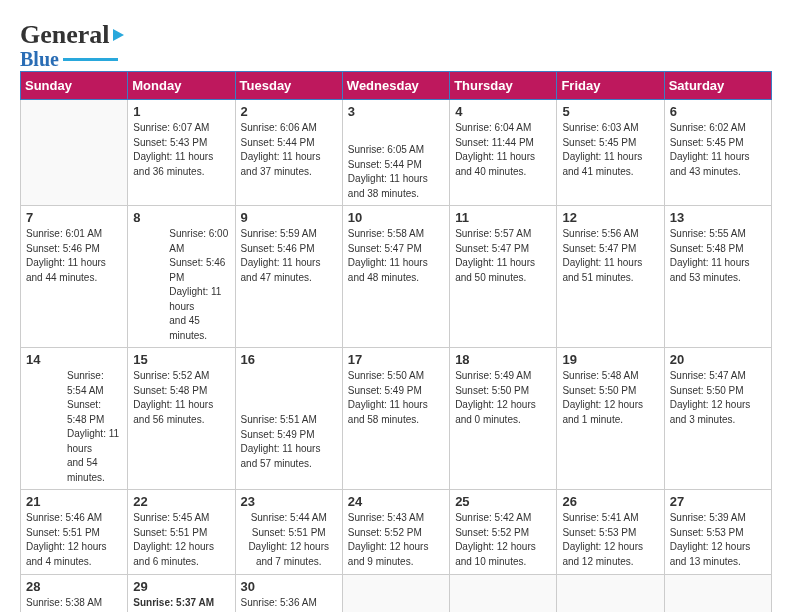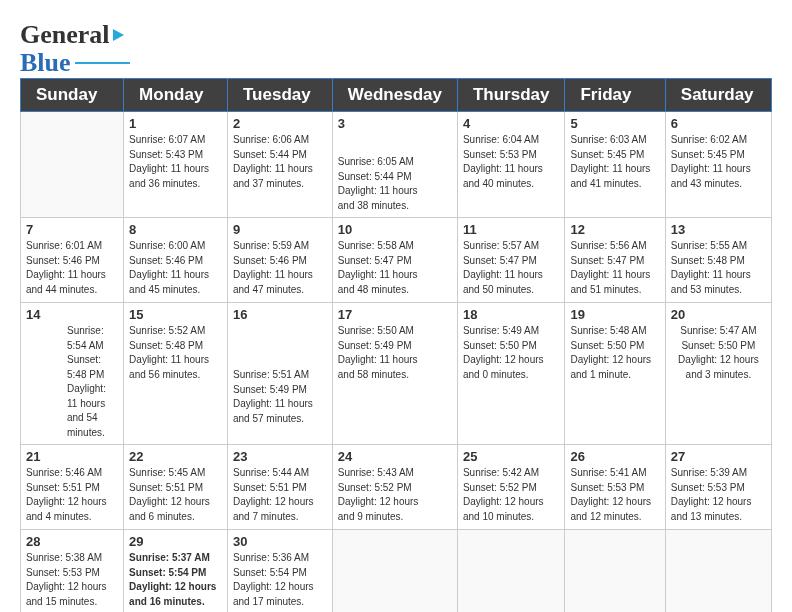--- a/index.html
+++ b/index.html
@@ -27,24 +27,24 @@
       font-size: 16px;
       font-weight: normal;
       color: #555;
     }
     .calendar {
       width: 100%;
       border-collapse: collapse;
       border: 1px solid #ccc;
     }
     .calendar th {
-      background: #404040;
+      background: #be185d;
       color: #fff;
-      font-size: 17px;
-      padding: 6px 15px;
+      font-size: 13px;
+      padding: 6px 4px;
       text-align: left;
       border: 1px solid #3a7dc5;
     }
     .calendar td {
       vertical-align: top;
       border: 1px solid #ccc;
       padding: 4px 5px;
       font-size: 10.5px;
       color: #333;
       width: 107px;
@@ -89,21 +89,21 @@
 <div class="header">
   <div class="logo-wrapper">
     <div style="display:flex; flex-direction:column; align-items:flex-start;">
       <div style="display:flex; align-items:center;">
         <span style="font-size:26px; font-weight:bold; color:#333; font-family:Georgia,serif;">General</span>
         <div style="display:flex; flex-direction:column; margin-left:3px; justify-content:center;">
           <div style="width:0;height:0;border-style:solid;border-width:6px 0 6px 11px;border-color:transparent transparent transparent #29a8dc;"></div>
         </div>
       </div>
       <div style="display:flex; align-items:center; margin-top:-2px;">
-        <span style="font-size:26px; font-weight:bold; color:#2a6db5; font-family:Georgia,serif;">Blue</span>
+        <span style="font-size:20px; font-weight:bold; color:#2a6db5; font-family:Georgia,serif;">Blue</span>
         <div style="width:55px; height:2.5px; background:#29a8dc; margin-left:4px;"></div>
       </div>
     </div>
   </div>
   <div style="margin-left:-260px; display:flex; align-items:center;">
     <span class="logo-b"></span>
   </div>
   <div class="title-block">
     <h1></h1>
     <h2></h2>
@@ -142,21 +142,21 @@
         <td>
           <span class="day-num">3</span>
           <div class="day-info" style="white-space: pre-line; margin-top: 24px;">Sunrise: 6:05 AM
 Sunset: 5:44 PM
 Daylight: 11 hours
 and 38 minutes.</div>
         </td>
         <td>
           <span class="day-num">4</span>
           <div class="day-info" style="white-space: pre-line;">Sunrise: 6:04 AM
-Sunset: 5:53 PM
+Sunset: 11:44 PM
 Daylight: 11 hours
 and 40 minutes.</div>
         </td>
         <td>
           <span class="day-num">5</span>
           <div class="day-info" style="white-space: pre-line;">Sunrise: 6:03 AM
 Sunset: 5:45 PM
 Daylight: 11 hours
 and 41 minutes.</div>
         </td>
@@ -171,21 +171,21 @@
       <tr class="week-row">
         <td>
           <span class="day-num">7</span>
           <div class="day-info" style="white-space: pre-line;">Sunrise: 6:01 AM
 Sunset: 5:46 PM
 Daylight: 11 hours
 and 44 minutes.</div>
         </td>
         <td>
           <span class="day-num">8</span>
-          <div class="day-info" style="white-space: pre-line;">Sunrise: 6:00 AM
+          <div class="day-info" style="white-space: pre-line; margin-left: 36px;">Sunrise: 6:00 AM
 Sunset: 5:46 PM
 Daylight: 11 hours
 and 45 minutes.</div>
         </td>
         <td>
           <span class="day-num">9</span>
           <div class="day-info" style="white-space: pre-line;">Sunrise: 5:59 AM
 Sunset: 5:46 PM
 Daylight: 11 hours
 and 47 minutes.</div>
@@ -257,21 +257,21 @@
         </td>
         <td>
           <span class="day-num">19</span>
           <div class="day-info" style="white-space: pre-line;">Sunrise: 5:48 AM
 Sunset: 5:50 PM
 Daylight: 12 hours
 and 1 minute.</div>
         </td>
         <td>
           <span class="day-num">20</span>
-          <div class="day-info" style="white-space: pre-line; text-align: center;">Sunrise: 5:47 AM
+          <div class="day-info" style="white-space: pre-line;">Sunrise: 5:47 AM
 Sunset: 5:50 PM
 Daylight: 12 hours
 and 3 minutes.</div>
         </td>
       </tr>
       <tr class="week-row">
         <td>
           <span class="day-num">21</span>
           <div class="day-info" style="white-space: pre-line;">Sunrise: 5:46 AM
 Sunset: 5:51 PM
@@ -280,21 +280,21 @@
         </td>
         <td>
           <span class="day-num">22</span>
           <div class="day-info" style="white-space: pre-line;">Sunrise: 5:45 AM
 Sunset: 5:51 PM
 Daylight: 12 hours
 and 6 minutes.</div>
         </td>
         <td>
           <span class="day-num">23</span>
-          <div class="day-info" style="white-space: pre-line;">Sunrise: 5:44 AM
+          <div class="day-info" style="white-space: pre-line; text-align: center;">Sunrise: 5:44 AM
 Sunset: 5:51 PM
 Daylight: 12 hours
 and 7 minutes.</div>
         </td>
         <td>
           <span class="day-num">24</span>
           <div class="day-info" style="white-space: pre-line;">Sunrise: 5:43 AM
 Sunset: 5:52 PM
 Daylight: 12 hours
 and 9 minutes.</div>

